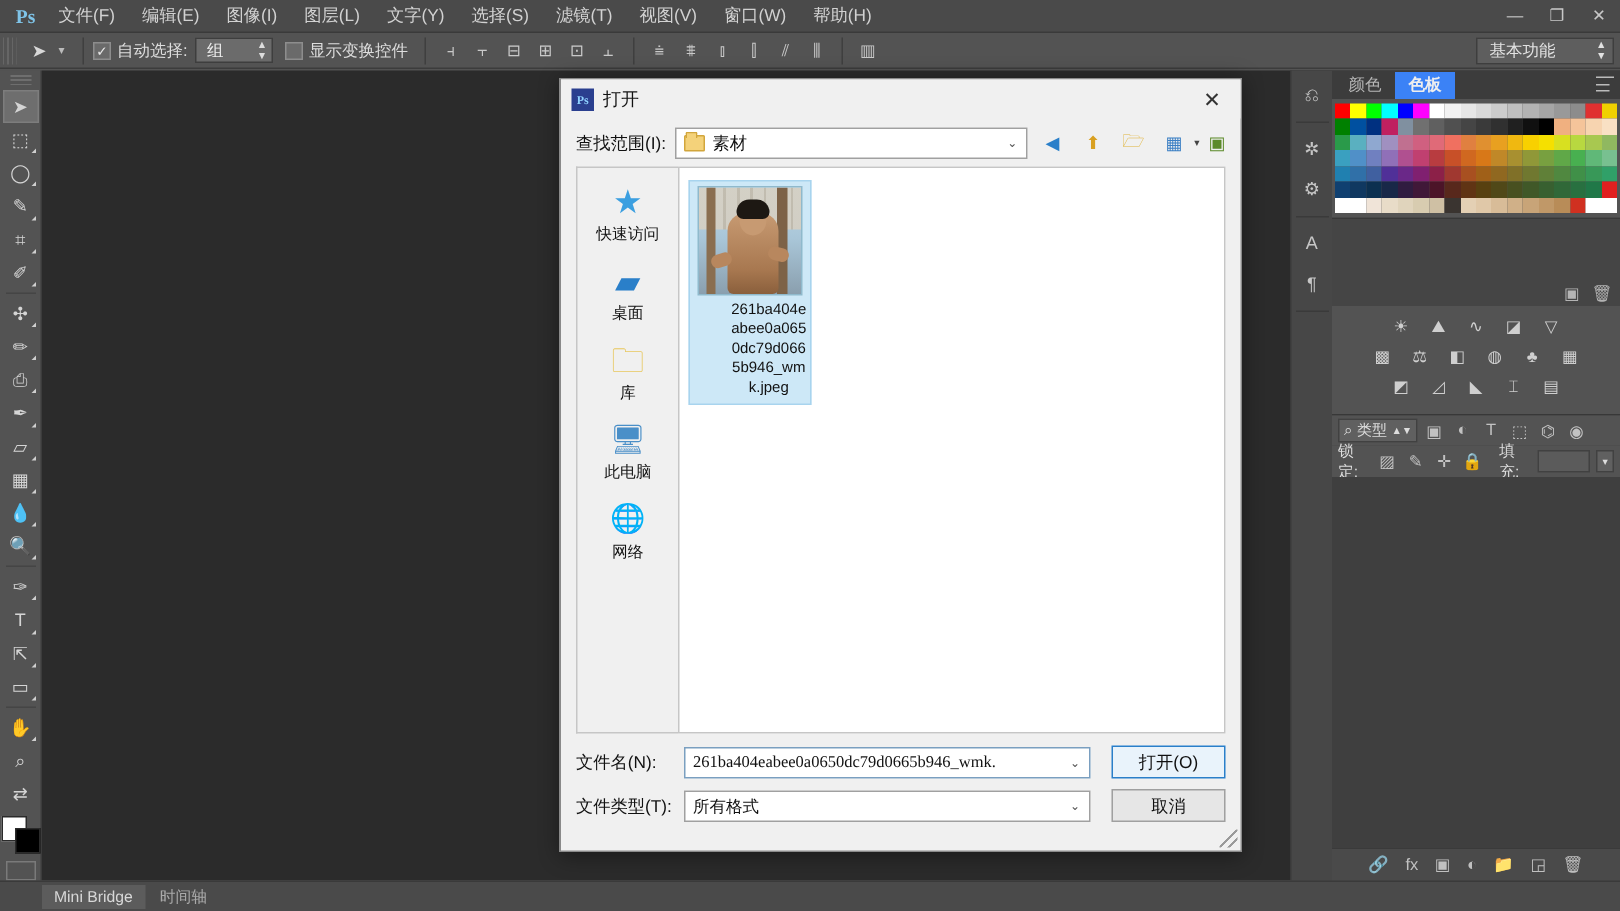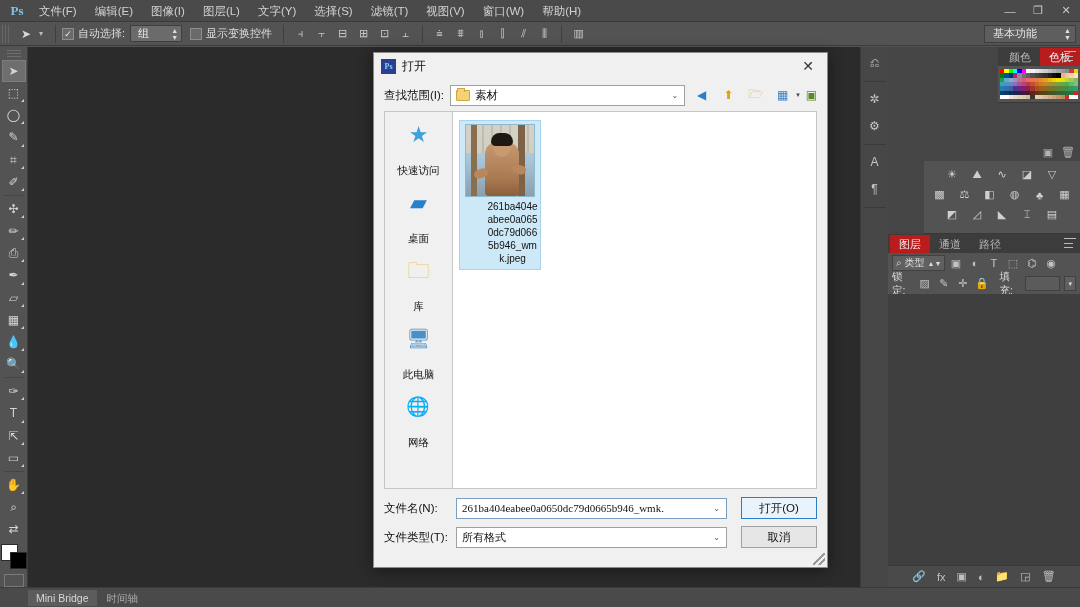--- a/index.html
+++ b/index.html
@@ -118,32 +118,32 @@
   }
   .dock-icon {
     width: 24px; height: 26px; display: flex; align-items: center;
     justify-content: center; color: #c6c6c6; font-size: 12px; margin-bottom: 1px;
   }
   .dock-sep { width: 22px; height: 1px; background: #3a3a3a; margin: 4px 0; }
 
   
   .panels {
     position: absolute; right: 0; top: 47px; width: 192px; bottom: 20px;
-    background: #454545; display: flex; flex-direction: column; align-items: flex-end;
+    background: #454545; display: flex; flex-direction: column;
   }
   .panel { background: #454545; border-bottom: 1px solid #383838; }
   .panel-tabs {
     display: flex; align-items: flex-end; height: 19px; background: #3c3c3c;
     position: relative; padding-left: 2px;
   }
   .panel-tab {
     padding: 0 9px; height: 18px; line-height: 18px; font-size: 11px;
     color: #b6b6b6; background: #3c3c3c;
   }
-  .panel-tab.active { background: #b91c1c; color: #eee; }
+  .panel-tab.active { background: #3b82f6; color: #eee; font-weight: bold; }
   .panel-menu {
     position: absolute; right: 4px; top: 4px; width: 12px; height: 10px;
     display: flex; flex-direction: column; justify-content: space-between;
   }
   .panel-menu i { display: block; height: 1px; background: #bbb; }
   .panel-menu i:first-child { width: 12px; }
   .panel-menu i:nth-child(2) { width: 9px; }
   .panel-menu i:last-child { width: 9px; }
 
   .swatch-grid {
@@ -273,21 +273,21 @@
   .places {
     width: 68px; background: #f0f0f0; border: 1px solid #c6c6c6;
     border-right: none; display: flex; flex-direction: column;
     align-items: center; padding-top: 10px;
   }
   .place {
     width: 100%; display: flex; flex-direction: column; align-items: center;
     margin-bottom: 12px;
   }
   .place .glyph { font-size: 22px; line-height: 26px; }
-  .place .nm { font-size: 10.5px; color: #111; margin-top: 16px; }
+  .place .nm { font-size: 10.5px; color: #111; margin-top: 1px; }
   .filelist {
     flex: 1; background: #fff; border: 1px solid #c6c6c6;
     padding: 8px 6px; position: relative;
   }
   .file-item {
     width: 82px; display: flex; flex-direction: column; align-items: center;
     padding: 3px 2px 4px;
   }
   .file-item.selected { background: #cde8f7; border: 1px solid #a8d4ee; }
   .thumb {
@@ -632,30 +632,20 @@
             <div class="adj-btn">◿</div>
             <div class="adj-btn">◣</div>
             <div class="adj-btn">⌶</div>
             <div class="adj-btn">▤</div>
           </div>
         </div>
       </div>
     </div>
 
     <div class="panel" style="flex:1;display:flex;flex-direction:column;border-bottom:none;">
-      <div class="panel-tabs">
-        <div class="panel-tab active">图层</div>
-        <div class="panel-tab">通道</div>
-        <div class="panel-tab">路径</div>
-        <div class="panel-menu">
-            <i></i>
-            <i></i>
-            <i></i>
-          </div>
-      </div>
       <div class="lay-toolrow">
         <div class="lay-filter">
           <span>⌕</span>
           <span>类型</span>
           <span class="arrows">▲▼</span>
         </div>
         <div class="lay-ico">▣</div>
         <div class="lay-ico">◐</div>
         <div class="lay-ico">T</div>
         <div class="lay-ico">⬚</div>

